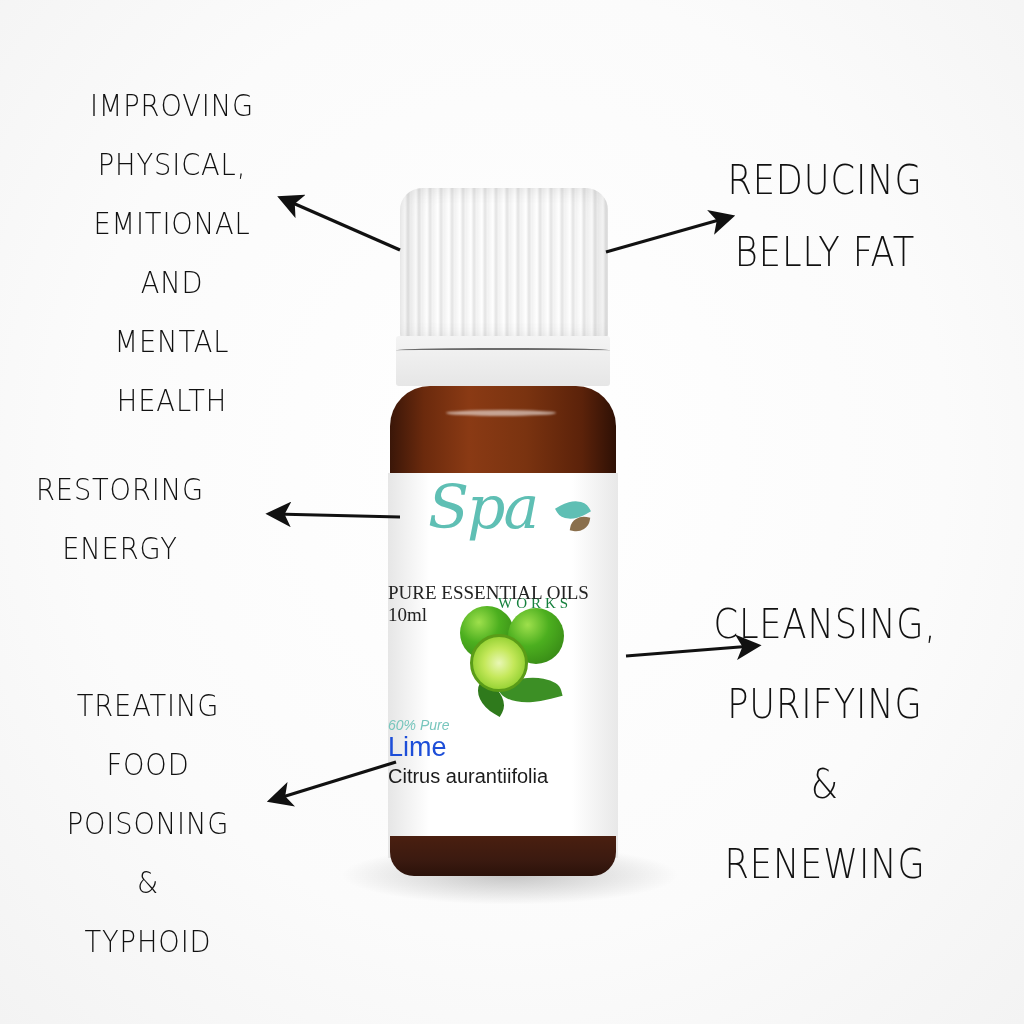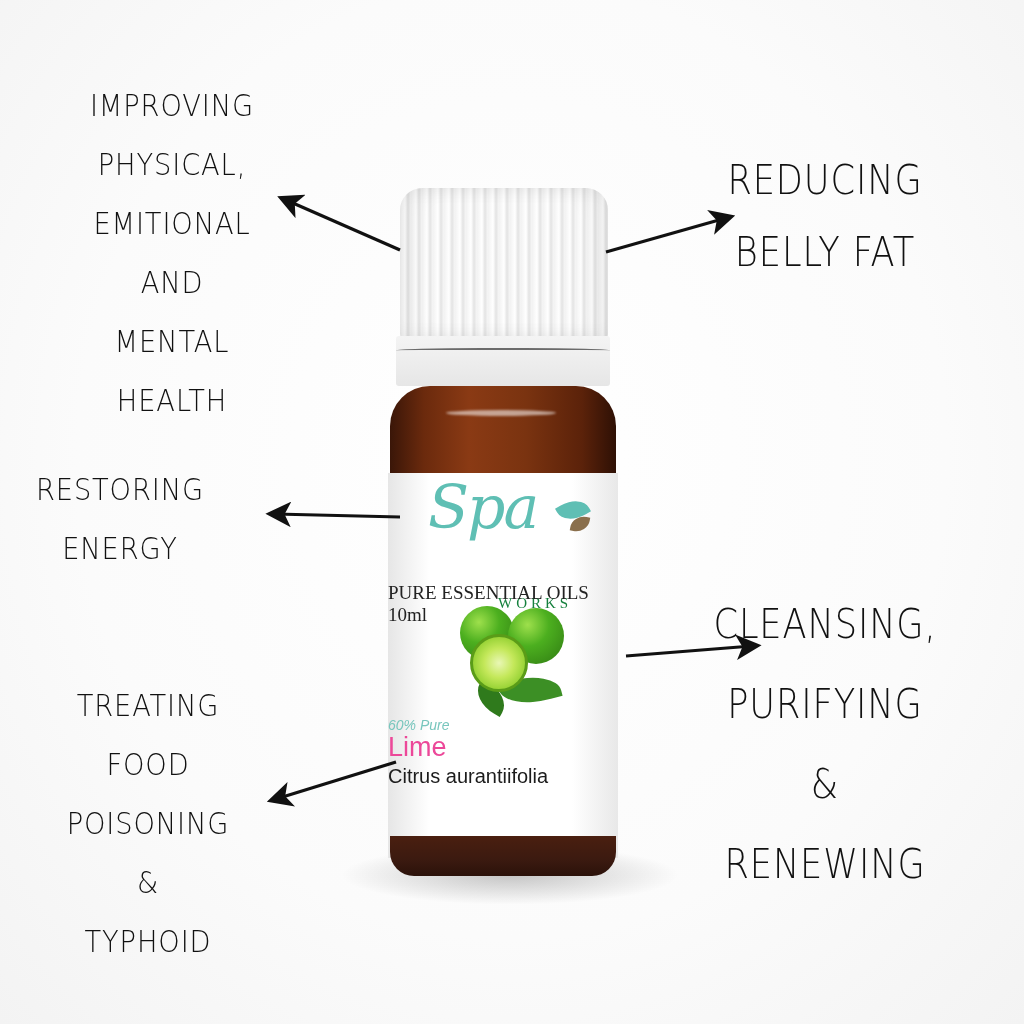--- a/index.html
+++ b/index.html
@@ -85,21 +85,21 @@
   .lime { position: absolute; border-radius: 50%; background: radial-gradient(circle at 35% 30%, #9ee04c 0%, #4caf1f 40%, #2f7a12 100%); }
   .lime-cut { position: absolute; border-radius: 50%; background: radial-gradient(circle, #e9f7b5 0%, #c4e85a 40%, #8ccd2c 80%, #5a9c18 100%); border: 3px solid #5a9c18; }
   .leaf-green { position: absolute; background: #3c8f25; border-radius: 0 80% 0 80%; }
   .pure {
     position: absolute; left: 0; width: 100%; top: 257px;
     font-family: "Liberation Sans", sans-serif; font-style: italic;
     font-size: 14px; color: #78c6bd;
   }
   .product {
     position: absolute; left: 0; width: 100%; top: 272px;
-    font-family: "Liberation Sans", sans-serif; font-size: 27px; color: #ec4899;
+    font-family: "Liberation Sans", sans-serif; font-size: 27px; color: #1d4ed8;
   }
   .latin {
     position: absolute; left: 0; width: 100%; top: 305px;
     font-family: "Liberation Sans", sans-serif; font-size: 20px; color: #1c1c1c;
   }
 </style>
 </head>
 <body>
 
 <div class="callout small" style="left:52px; top:76px; width:240px;">

